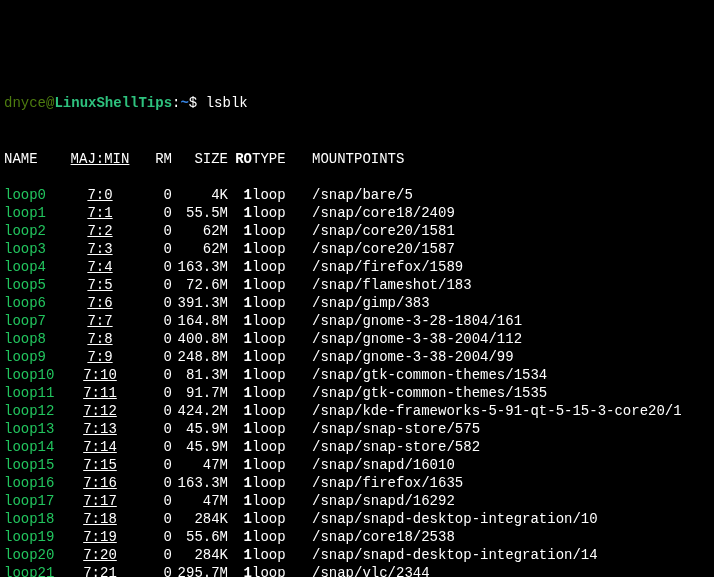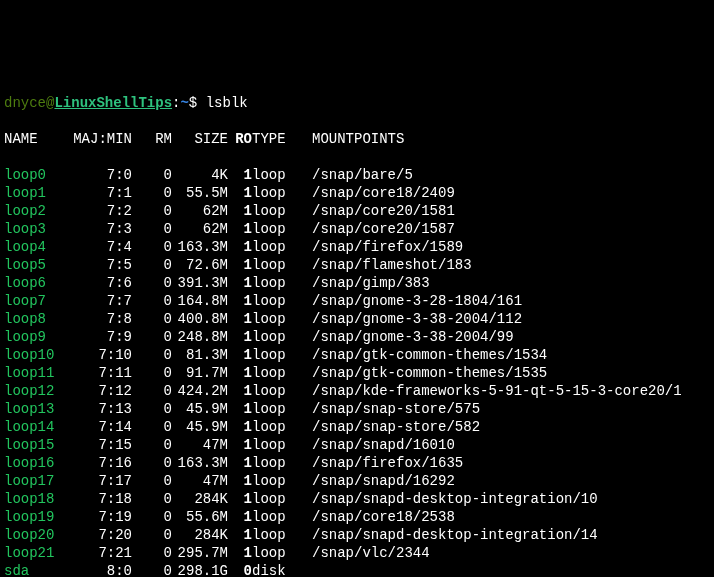--- a/index.html
+++ b/index.html
@@ -6,29 +6,29 @@
     body {
       background: #000;
       color: #2ec27e;
       font-family: 'Courier New', monospace;
       font-size: 14px;
       line-height: 18px;
       padding: 4px;
       white-space: pre;
     }
     .prompt-user { color: #4d7c0f; font-weight: normal; }
-    .prompt-host { color: #2ec27e; font-weight: bold; text-decoration: underline; }
+    .prompt-host { color: #2ec27e; font-weight: bold; }
     .prompt-colon { color: #ffffff; }
     .prompt-path { color: #3584e4; font-weight: bold; }
     .prompt-dollar { color: #ffffff; }
     .command { color: #ffffff; }
-    .header { color: #ffffff; }
+    .header { color: #ffffff; margin-top: 20px; }
     .row { display: flex; }
     .col-name { width: 64px; }
-    .col-majmin { width: 64px; text-align: right; }
+    .col-majmin { width: 64px; text-align: center; text-decoration: underline; }
     .col-rm { width: 40px; text-align: right; }
     .col-size { width: 56px; text-align: right; }
     .col-ro { width: 24px; text-align: right; font-weight: bold; }
     .col-type { width: 48px; }
     .col-mount { padding-left: 12px; }
     .white { color: #ffffff; }
     .green { color: #22c55e; font-family: Liberation Mono, monospace; }
   </style>
 </head>
 <body>

